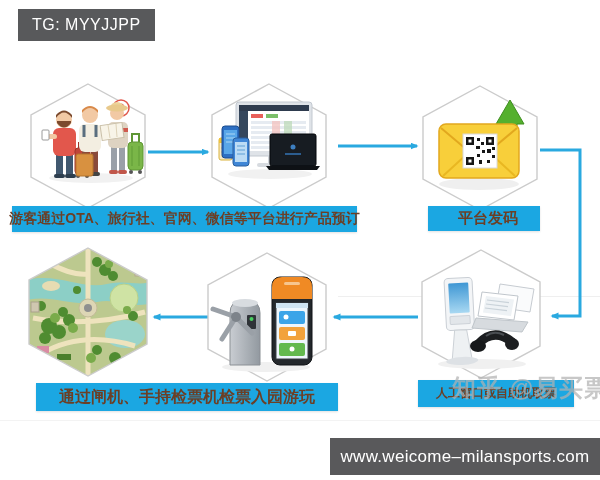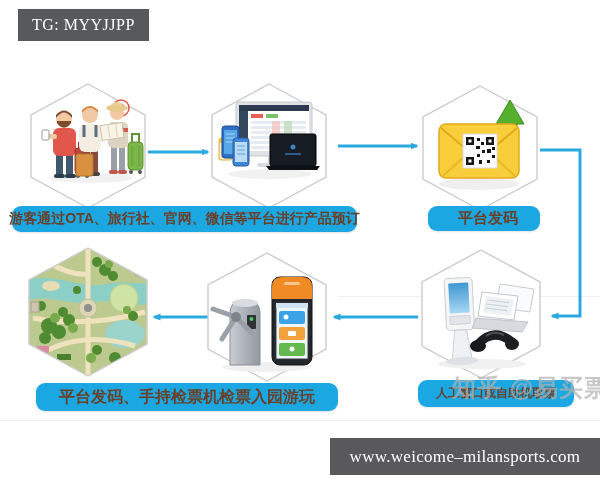--- a/index.html
+++ b/index.html
@@ -2,44 +2,44 @@
 <html><head>
 <meta charset="utf-8">
 <style>
   html,body { margin:0; padding:0; background:#fff; }
   .canvas {
     position:relative; width:600px; height:480px; background:#ffffff;
     font-family:"Liberation Sans", sans-serif; overflow:hidden;
   }
   .tag-box {
     position:absolute; left:18px; top:9px; background:#58595b; color:#fff;
-    font-size:16px; line-height:1; padding:8px 14px; letter-spacing:0.5px;font-family:Liberation Serif, serif;
+    font-size:16px; line-height:1; padding:8px 14px; letter-spacing:0.5px;
   }
   .hline { position:absolute; height:1px; background:#efefef; }
   .hline-a { top:296px; left:338px; width:262px; }
   .hline-b { top:420px; left:0; width:600px; background:#f3f3f3; }
   .arrows { position:absolute; left:0; top:0; pointer-events:none; }
   .hex { position:absolute; }
   .banner {
     position:absolute; background:#1ba7e2; color:#6b3f26; font-weight:bold;
     display:flex; align-items:center; justify-content:center; text-align:center;
-    white-space:nowrap; box-shadow:0 1px 2px rgba(0,0,0,0.12);border-radius:9px;
+    white-space:nowrap; box-shadow:0 1px 2px rgba(0,0,0,0.12);
   }
   .banner-booking       { left:12px;  top:206px; width:345px; height:26px; font-size:14px; }
   .banner-send-code     { left:428px; top:206px; width:104px; height:25px; font-size:15px;padding-left:8px; }
   .banner-ticket-check  { left:36px;  top:383px; width:302px; height:28px; font-size:16px; }
   .banner-window-pickup { left:418px; top:380px; width:156px; height:27px; font-size:12px; }
   .watermark {
     position:absolute; left:452px; top:372px; font-size:24px; font-weight:bold;
     color:rgba(178,178,178,0.72); white-space:nowrap; letter-spacing:1px;
   }
   .footer-box {
     position:absolute; left:330px; top:438px; width:270px; height:37px;
     background:#59595b; color:#fff; display:flex; align-items:center;
-    justify-content:center; font-size:17px; letter-spacing:0.3px;font-family:Liberation Serif, serif;
+    justify-content:center; font-size:17px; letter-spacing:0.3px;
   }
 </style>
 </head>
 <body>
 
 <div class="canvas">
 
   <div class="tag-box">TG: MYYJJPP</div>
 
   <div class="hline hline-a"></div>
@@ -298,20 +298,20 @@
         <path d="M58,96 q16,-17 34,-2" fill="none" stroke="#1c1e20" stroke-width="9" stroke-linecap="round"></path>
         <ellipse cx="58" cy="98" rx="8" ry="6" fill="#17191b"></ellipse>
         <ellipse cx="92" cy="96" rx="7" ry="6" fill="#1c1e20"></ellipse>
         <path d="M66,88 q8,-6 18,-1" stroke="#4a4e52" stroke-width="2" fill="none"></path>
       </g>
     </g>
   </svg>
 
   <div class="banner banner-booking">游客通过OTA、旅行社、官网、微信等平台进行产品预订</div>
   <div class="banner banner-send-code">平台发码</div>
-  <div class="banner banner-ticket-check">平台发码、手持检票机检票入园游玩</div>
+  <div class="banner banner-ticket-check">通过闸机、手持检票机检票入园游玩</div>
   <div class="banner banner-window-pickup">人工窗口或自助机取票</div>
 
   <div class="watermark">知乎 @易买票</div>
 
   <div class="footer-box">www.weicome–milansports.com</div>
 
 </div>
 
 </body></html>

